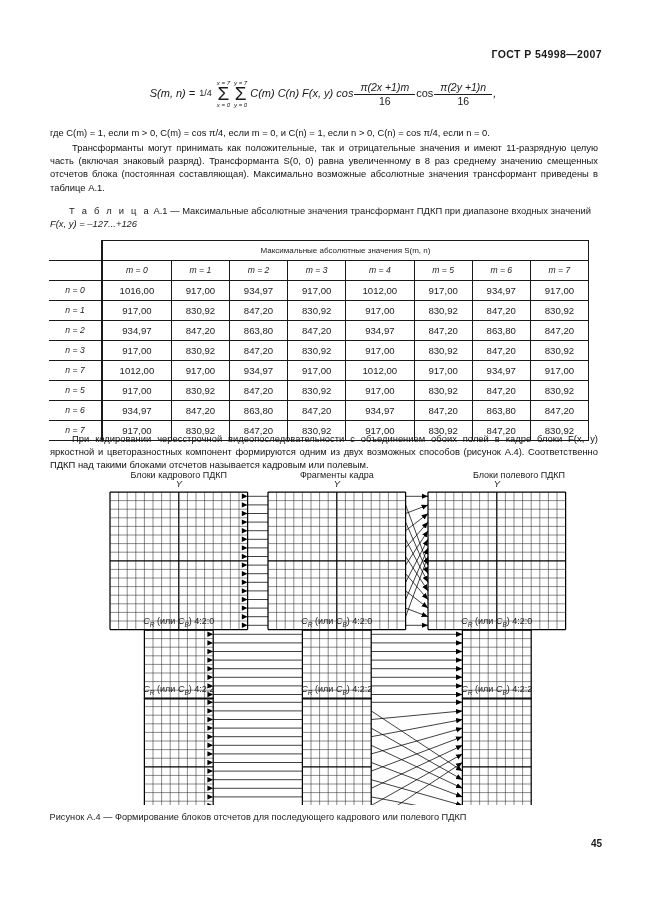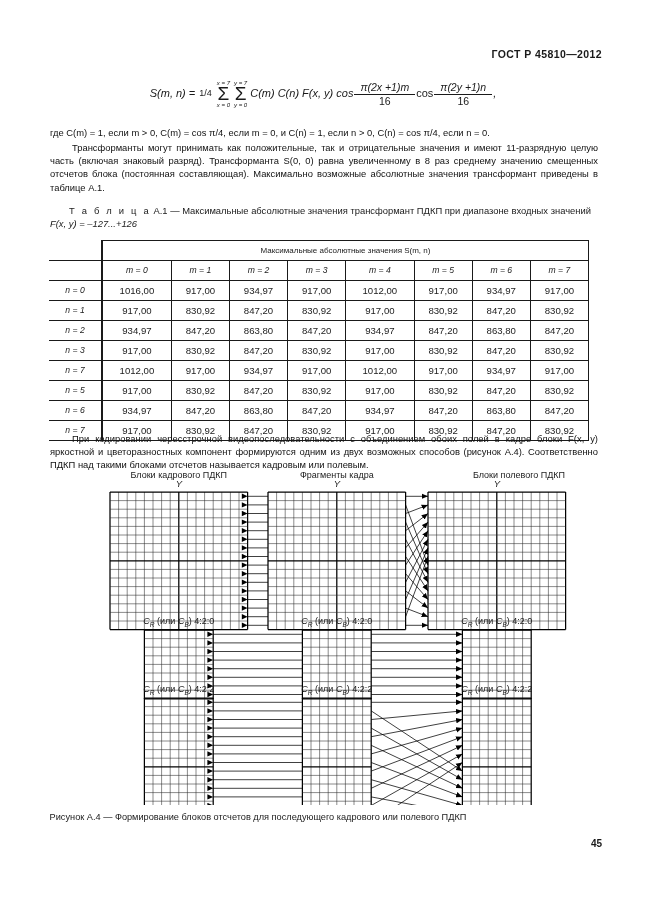--- a/index.html
+++ b/index.html
@@ -206,21 +206,21 @@
     top: 838px;
     font-size: 10px;
     font-weight: bold;
   }
 </style>
 </head>
 <body>
 
 <div class="page">
 
-  <div class="std-header">ГОСТ Р 45810—2012</div>
+  <div class="std-header">ГОСТ Р 54998—2007</div>
 
   <div class="formula">
     <span class="frm">
       <span>S(m, n) = </span>
       <span class="frac smallfrac">
         <span style="font-size:9px;"><span>1</span>/<span>4</span></span>
       </span>
       <span class="sigma-grp">
         <span class="lim">x = 7</span>
         <span class="sig">Σ</span>

